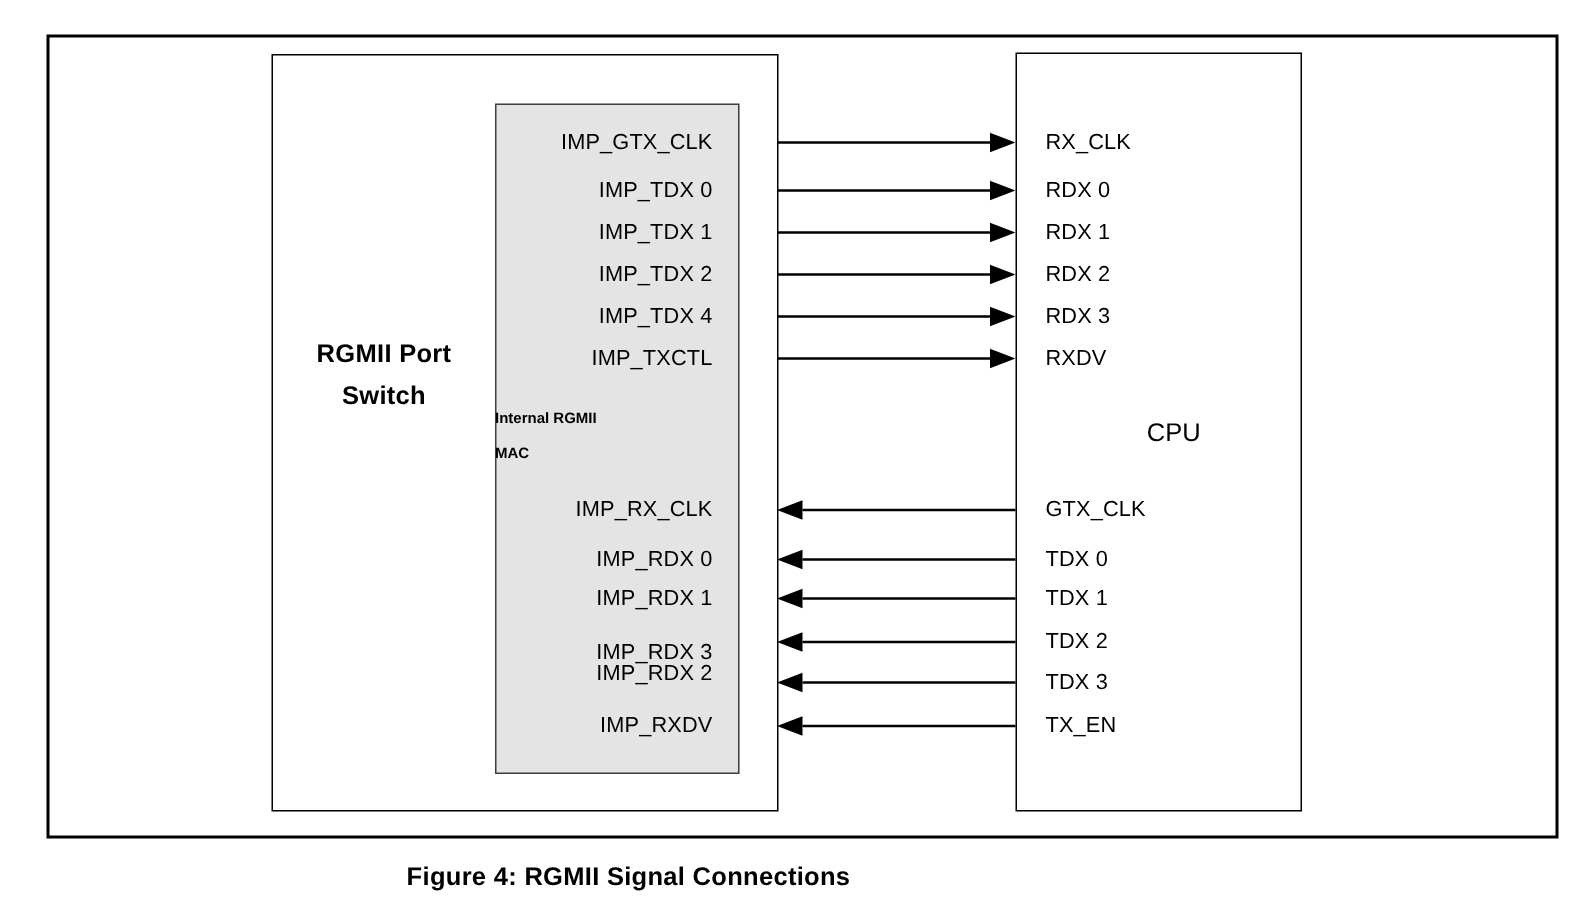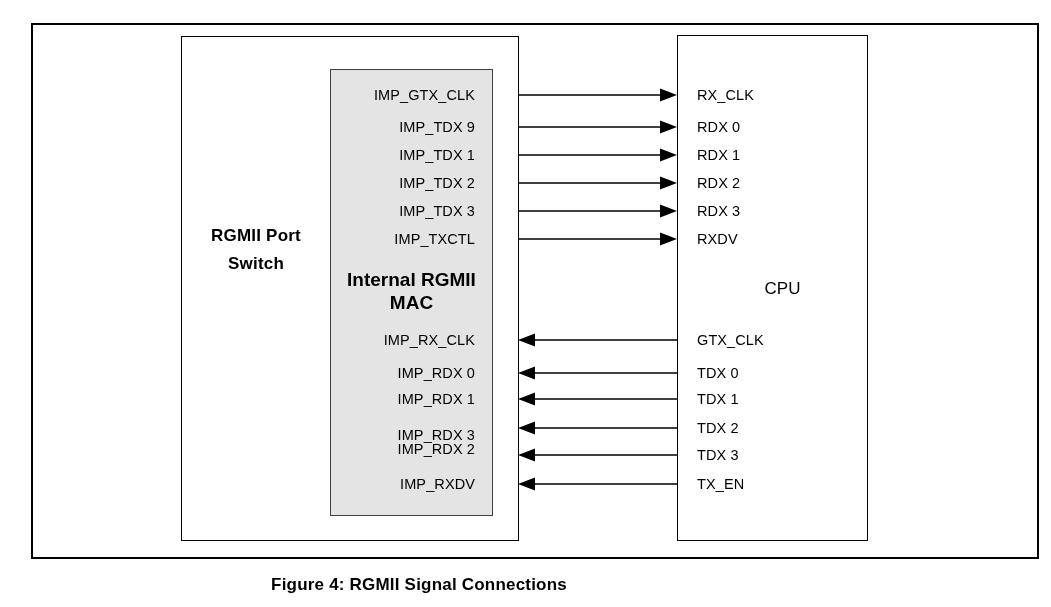--- a/index.html
+++ b/index.html
@@ -70,22 +70,21 @@
     border: 1.5px solid #3f3f3f;
     box-sizing: border-box;
     background: #e4e4e4;
   }
 
   .mac-title {
     position: absolute;
     left: 330px;
     top: 268px;
     width: 163px;
-    text-align: center;
-    font-size: 19px;
+    font-size: 10px;
     font-weight: bold;
     line-height: 23px;
   }
 
   
   .cpu-block {
     position: absolute;
     left: 677px;
     top: 35px;
     width: 191px;
@@ -162,27 +161,27 @@
     <div>Internal RGMII</div>
     <div>MAC</div>
   </div>
 
   <div class="cpu-block"></div>
   <div class="cpu-title">CPU</div>
 
   <div id="labels-layer">
       <div class="sig-label left" style="top: 88px;">IMP_GTX_CLK</div>
       <div class="sig-label right" style="top: 88px;">RX_CLK</div>
-      <div class="sig-label left" style="top: 120px;">IMP_TDX 9</div>
+      <div class="sig-label left" style="top: 120px;">IMP_TDX 0</div>
       <div class="sig-label right" style="top: 120px;">RDX 0</div>
       <div class="sig-label left" style="top: 148px;">IMP_TDX 1</div>
       <div class="sig-label right" style="top: 148px;">RDX 1</div>
       <div class="sig-label left" style="top: 176px;">IMP_TDX 2</div>
       <div class="sig-label right" style="top: 176px;">RDX 2</div>
-      <div class="sig-label left" style="top: 204px;">IMP_TDX 3</div>
+      <div class="sig-label left" style="top: 204px;">IMP_TDX 4</div>
       <div class="sig-label right" style="top: 204px;">RDX 3</div>
       <div class="sig-label left" style="top: 232px;">IMP_TXCTL</div>
       <div class="sig-label right" style="top: 232px; text-align: right;">RXDV</div>
       <div class="sig-label left" style="top: 333px;">IMP_RX_CLK</div>
       <div class="sig-label right" style="top: 333px;">GTX_CLK</div>
       <div class="sig-label left" style="top: 366px;">IMP_RDX 0</div>
       <div class="sig-label right" style="top: 366px;">TDX 0</div>
       <div class="sig-label left" style="top: 392px;">IMP_RDX 1</div>
       <div class="sig-label right" style="top: 392px;">TDX 1</div>
       <div class="sig-label left" style="top: 442px; padding-left: 25px;">IMP_RDX 2</div>

